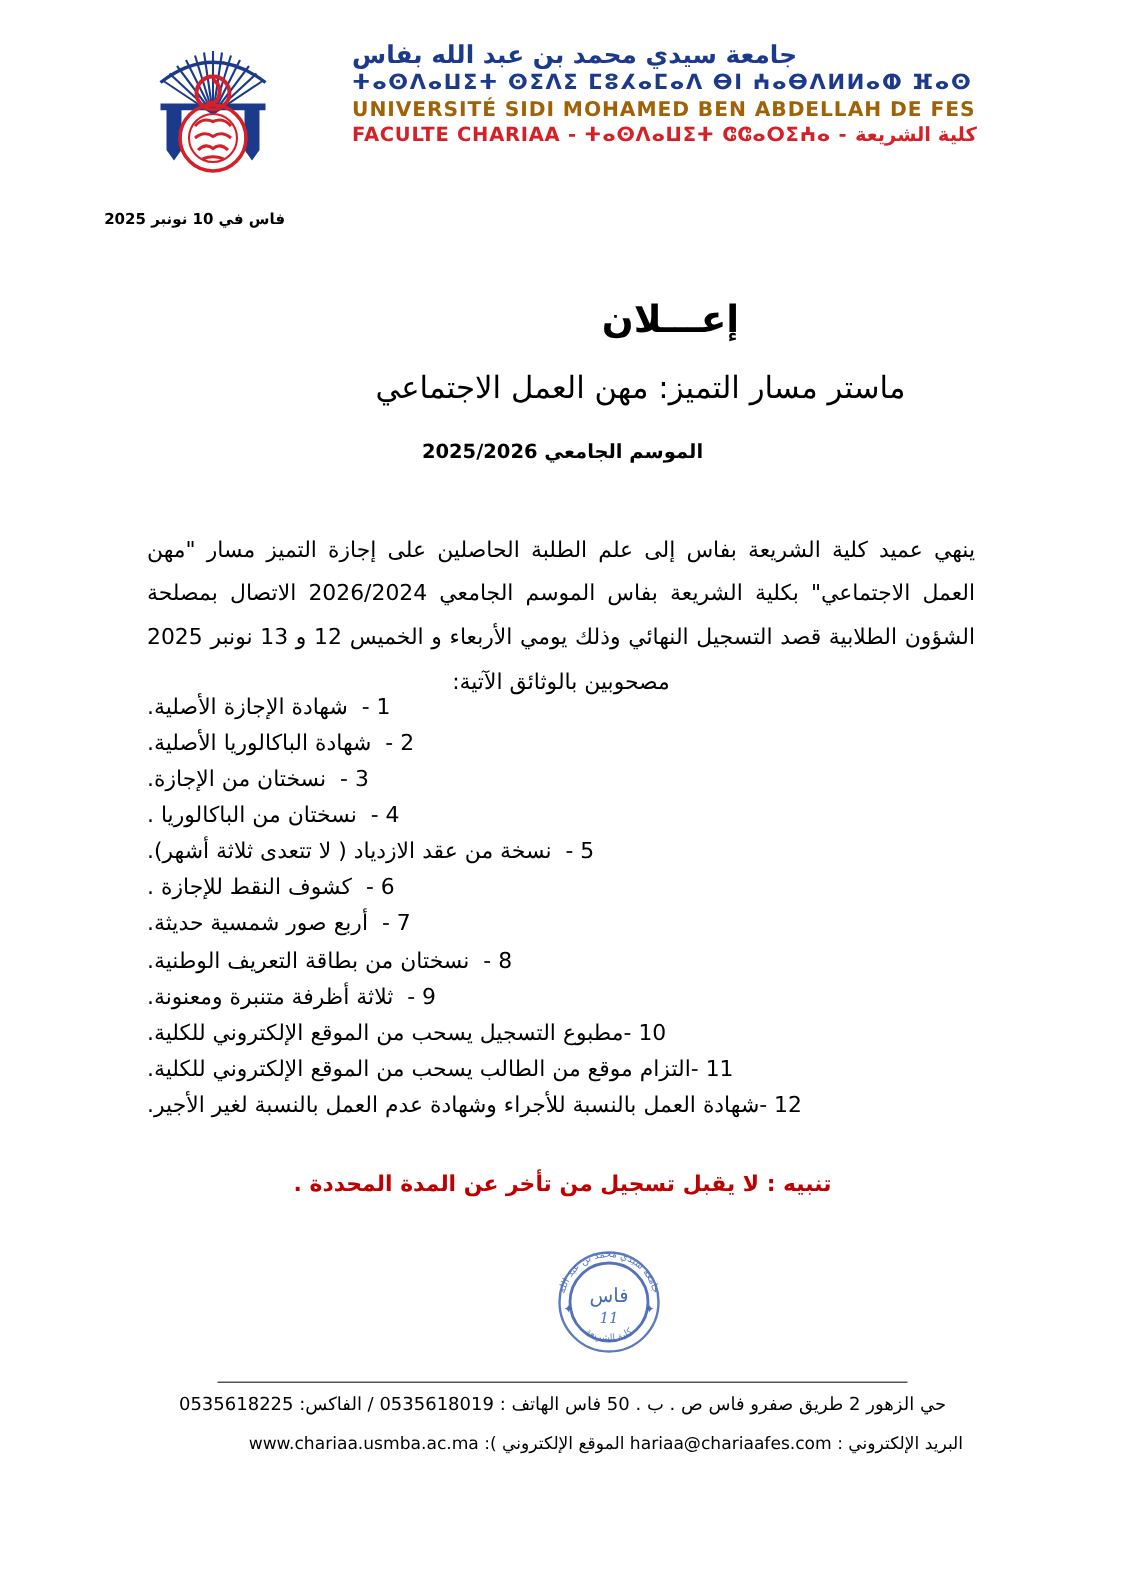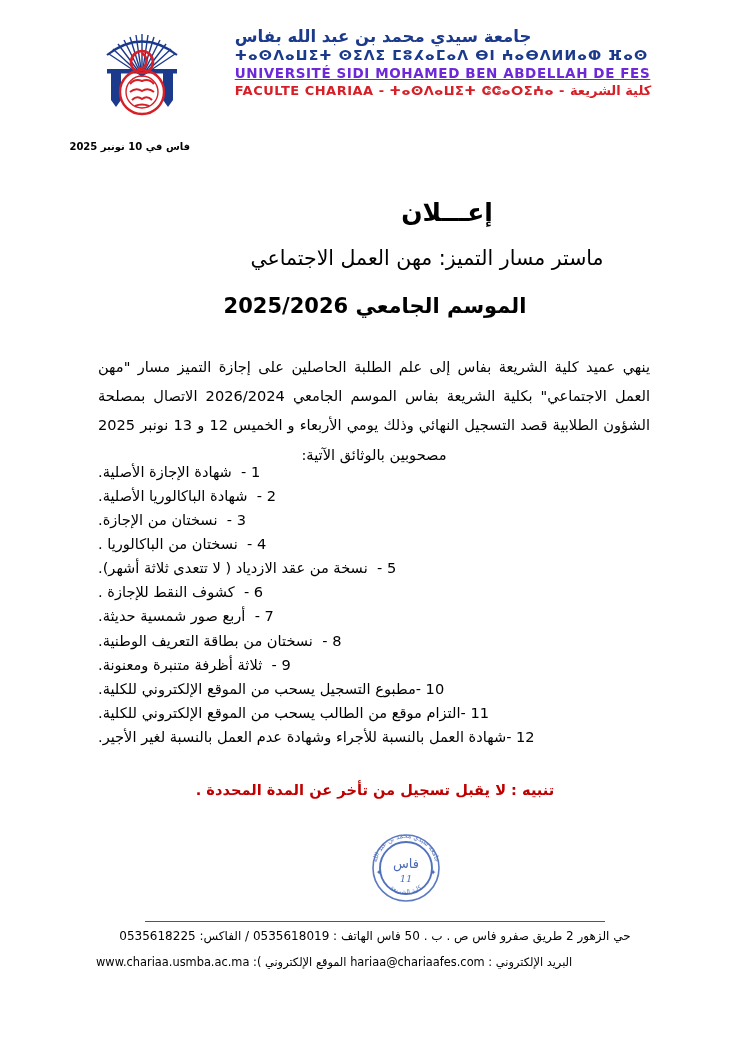--- a/index.html
+++ b/index.html
@@ -56,26 +56,25 @@
     font-weight: bold;
     color: #1b3a8c;
     letter-spacing: 1.1px;
     white-space: nowrap;
     direction: ltr;
     margin-top: 2px;
   }
   .lh-line3 {
     font-size: 13.5px;
     font-weight: bold;
-    color: #6d28d9;
+    color: #a16207;
     letter-spacing: 0.6px;
     white-space: nowrap;
     direction: ltr;
     margin-top: 3px;
-    text-decoration: underline;
   }
   .lh-line4 {
     font-size: 13px;
     font-weight: bold;
     color: #d61f26;
     letter-spacing: 0.5px;
     white-space: nowrap;
     direction: ltr;
     margin-top: 3px;
   }
@@ -119,21 +118,21 @@
     width: 646px;
     text-align: center;
     font-size: 20.5px;
     font-weight: normal;
   }
   .title-year {
     position: absolute;
     top: 294px;
     width: 750px;
     text-align: center;
-    font-size: 21px;
+    font-size: 13px;
     font-weight: bold;
   }
 
   
   .body-par {
     position: absolute;
     top: 352px;
     right: 100px;
     width: 552px;
     font-size: 14.6px;
@@ -198,23 +197,23 @@
     top: 929px;
     right: 110px;
     width: 530px;
     text-align: center;
     font-size: 12px;
     white-space: nowrap;
   }
   .footer-line2 {
     position: absolute;
     top: 955px;
-    right: 124px;
+    right: 108px;
     width: 530px;
-    text-align: left;
+    text-align: right;
     font-size: 11.4px;
     white-space: nowrap;
   }
 </style>
 </head>
 <body>
 
 <div class="page">
 
   <div class="letterhead">

